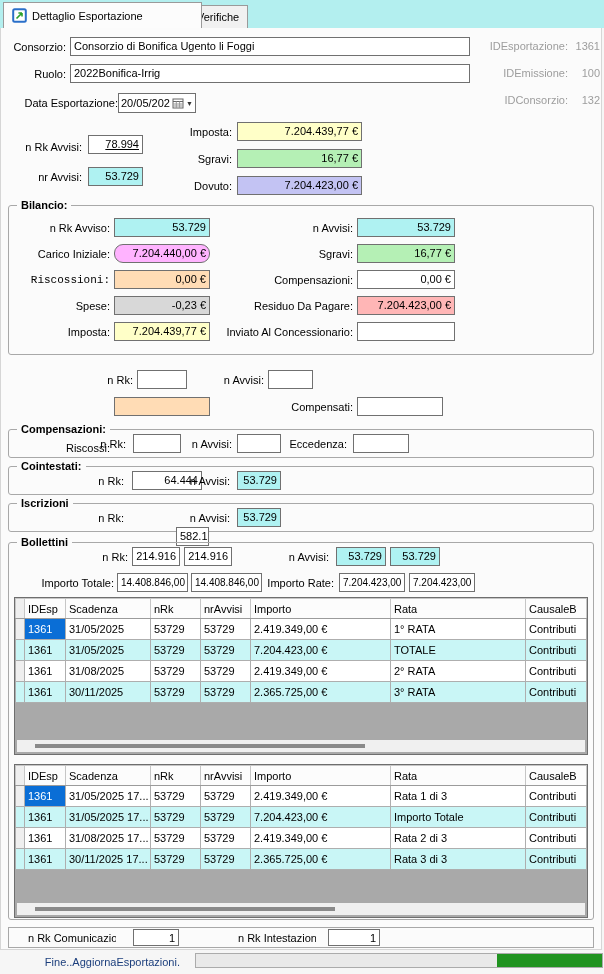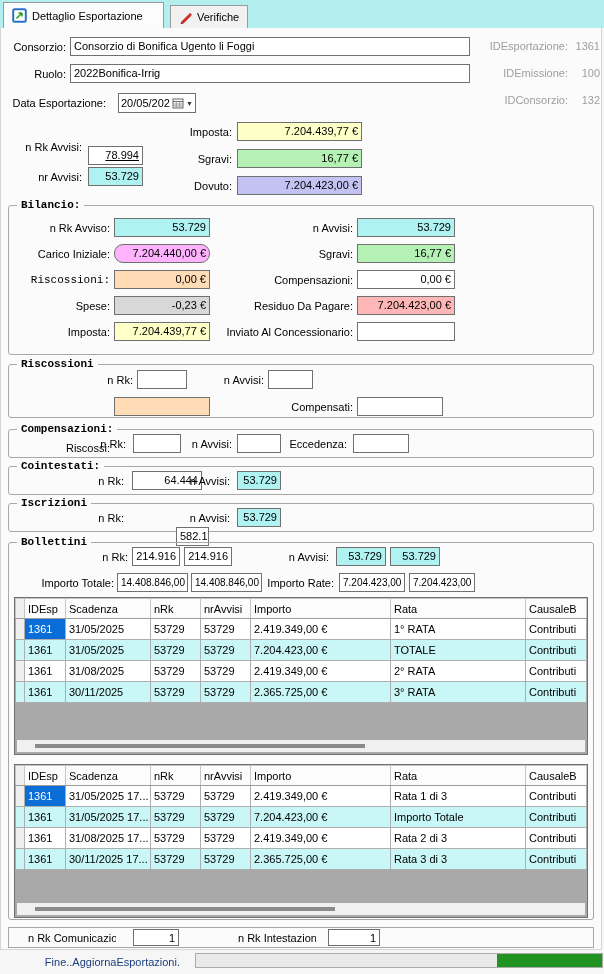--- a/index.html
+++ b/index.html
@@ -13,21 +13,21 @@
   .lbl{position:absolute;height:13px;line-height:13px;text-align:right;white-space:nowrap;overflow:hidden;}
   .lbl.gray{color:#9d9d9d;}
   .tb{position:absolute;box-sizing:border-box;height:19px;line-height:15px;border:1px solid #707070;background:#fff;
       padding:1px 3px;text-align:right;white-space:nowrap;overflow:hidden;}
   .tb.left{text-align:left;}
   .tb.sm{font-size:10px;}
   .cyan{background:#aff2f2;} .yellow{background:#ffffc8;} .green{background:#b5f0b5;}
   .purple{background:#c3c3f3;} .pink{background:#ffb3ff;border-radius:9px;} .orange{background:#ffdcb5;}
   .grayf{background:#d8d8d8;} .red{background:#ffb6b6;}
   .gb{position:absolute;border:1px solid #a8a8a8;border-radius:3px;box-sizing:border-box;}
-  .gb .t{position:absolute;top:-7px;left:8px;background:#fbfbfb;padding:0 4px;font-weight:bold;height:13px;line-height:13px;font-family:Liberation Mono, monospace;}
+  .gb .t{position:absolute;top:-7px;left:8px;background:#fbfbfb;padding:0 4px;font-weight:bold;height:13px;line-height:13px;}
   .dp{position:absolute;display:flex;align-items:center;box-sizing:border-box;height:20px;border:1px solid #707070;background:#fff;padding:0 2px;gap:2px;}
   .dp .txt{flex:1;white-space:nowrap;overflow:hidden;}
   .dp .arr{font-size:7px;line-height:7px;color:#333;}
   .grid{position:absolute;background:#a9a9a9;border:1px solid #6e6e6e;box-sizing:border-box;overflow:hidden;}
   .grid table{border-collapse:collapse;table-layout:fixed;width:100%;font-size:11px;}
   .grid th{background:#fcfcfc;font-weight:normal;text-align:left;padding:2px 3px;height:15px;
            border:1px solid #c6c6c6;border-bottom:1px solid #9b9b9b;white-space:nowrap;overflow:hidden;}
   .grid td{background:#fff;padding:2px 3px;height:16px;border:1px solid #aeaeae;white-space:nowrap;overflow:hidden;}
   .grid tbody tr:nth-child(even) td{background:#c9f6f6;}
   .grid td.sel{background:#0a6ed6;color:#fff;}
@@ -45,21 +45,21 @@
   .progress{position:absolute;border:1px solid #ababab;background:#e9e9e9;box-sizing:border-box;}
   .pfill{position:absolute;right:0;top:0;bottom:0;width:105px;background:#209320;}
   .icon{display:inline-flex;width:15px;height:15px;flex:none;}
 </style>
 </head>
 <body>
 
 <div class="app">
 
   <div class="tabband"></div>
-  <div class="tab active" style="left:3px;top:2px;width:161px;height:26px;">
+  <div class="tab active" style="left:3px;top:2px;width:199px;height:26px;">
     <span class="icon">
       <svg viewBox="0 0 15 15">
           <rect x="1.2" y="1.2" width="12.6" height="12.6" rx="1.5" fill="#fff" stroke="#2a6fc9" stroke-width="2"></rect>
           <path d="M4.5 10.5 L10 5 M10 5 h-3.6 M10 5 v3.6" stroke="#2aa02a" stroke-width="1.6" fill="none"></path>
         </svg>
     </span>
     <span>Dettaglio Esportazione</span>
   </div>
   <div class="tab" style="left:170px;top:5px;width:78px;height:23px;">
     <span class="icon" style="width:13px;height:13px;">
@@ -77,42 +77,42 @@
   <div class="lbl" style="left:4px;top:41px;width:62px;">Consorzio:</div>
   <div class="tb left" style="left:70px;top:37px;width:400px;">Consorzio di Bonifica Ugento li Foggi</div>
   <div class="lbl gray" style="left:462px;top:40px;width:106px;">IDEsportazione:</div>
   <div class="lbl gray" style="left:570px;top:40px;width:30px;">1361</div>
 
   <div class="lbl" style="left:4px;top:68px;width:62px;">Ruolo:</div>
   <div class="tb left" style="left:70px;top:64px;width:400px;">2022Bonifica-Irrig</div>
   <div class="lbl gray" style="left:462px;top:67px;width:106px;">IDEmissione:</div>
   <div class="lbl gray" style="left:570px;top:67px;width:30px;">100</div>
 
-  <div class="lbl" style="left:4px;top:97px;width:102px;">Data Esportazione:</div>
+  <div class="lbl" style="left:16px;top:97px;width:102px;">Data Esportazione:</div>
   <div class="dp" style="left:118px;top:93px;width:78px;">
     <span class="txt">20/05/2023</span>
     <span class="icon" style="width:12px;height:12px;">
       <svg viewBox="0 0 12 12">
           <rect x="1" y="2" width="10" height="9" fill="#fff" stroke="#666"></rect>
           <line x1="1" y1="4.5" x2="11" y2="4.5" stroke="#666"></line>
           <line x1="4.3" y1="4.5" x2="4.3" y2="11" stroke="#999"></line>
           <line x1="7.6" y1="4.5" x2="7.6" y2="11" stroke="#999"></line>
           <line x1="1" y1="7" x2="11" y2="7" stroke="#999"></line>
           <line x1="1" y1="9" x2="11" y2="9" stroke="#999"></line>
         </svg>
     </span>
     <span class="arr">▼</span>
   </div>
   <div class="lbl gray" style="left:462px;top:94px;width:106px;">IDConsorzio:</div>
   <div class="lbl gray" style="left:570px;top:94px;width:30px;">132</div>
 
   <div class="lbl" style="left:148px;top:126px;width:84px;">Imposta:</div>
   <div class="tb yellow" style="left:237px;top:122px;width:125px;">7.204.439,77 €</div>
   <div class="lbl" style="left:4px;top:141px;width:78px;">n Rk Avvisi:</div>
-  <div class="tb" style="left:88px;top:146px;width:55px;text-decoration:underline;">78.994</div>
+  <div class="tb" style="left:88px;top:135px;width:55px;text-decoration:underline;">78.994</div>
   <div class="lbl" style="left:148px;top:153px;width:84px;">Sgravi:</div>
   <div class="tb green" style="left:237px;top:149px;width:125px;">16,77 €</div>
   <div class="lbl" style="left:4px;top:171px;width:78px;">nr Avvisi:</div>
   <div class="tb cyan" style="left:88px;top:167px;width:55px;">53.729</div>
   <div class="lbl" style="left:148px;top:180px;width:84px;">Dovuto:</div>
   <div class="tb purple" style="left:237px;top:176px;width:125px;">7.204.423,00 €</div>
 
   <div class="gb" style="left:8px;top:205px;width:586px;height:150px;">
     <span class="t">Bilancio:</span>
   </div>
@@ -134,23 +134,20 @@
   <div class="lbl" style="left:12px;top:300px;width:98px;">Spese:</div>
   <div class="tb grayf" style="left:114px;top:296px;width:96px;">-0,23 €</div>
   <div class="lbl" style="left:218px;top:300px;width:135px;">Residuo Da Pagare:</div>
   <div class="tb red" style="left:357px;top:296px;width:98px;">7.204.423,00 €</div>
 
   <div class="lbl" style="left:12px;top:326px;width:98px;">Imposta:</div>
   <div class="tb yellow" style="left:114px;top:322px;width:96px;">7.204.439,77 €</div>
   <div class="lbl" style="left:218px;top:326px;width:135px;">Inviato Al Concessionario:</div>
   <div class="tb" style="left:357px;top:322px;width:98px;"></div>
 
-  <div class="gb" style="left:8px;top:364px;width:586px;height:54px;">
-    <span class="t">Riscossioni</span>
-  </div>
   <div class="lbl" style="left:95px;top:374px;width:38px;">n Rk:</div>
   <div class="tb" style="left:137px;top:370px;width:50px;"></div>
   <div class="lbl" style="left:212px;top:374px;width:52px;">n Avvisi:</div>
   <div class="tb" style="left:268px;top:370px;width:45px;"></div>
   <div class="lbl" style="left:12px;top:401px;width:98px;margin-top:41px;">Riscossi:</div>
   <div class="tb orange" style="left:114px;top:397px;width:96px;"></div>
   <div class="lbl" style="left:255px;top:401px;width:98px;">Compensati:</div>
   <div class="tb" style="left:357px;top:397px;width:86px;"></div>
 
   <div class="gb" style="left:8px;top:429px;width:586px;height:29px;">

